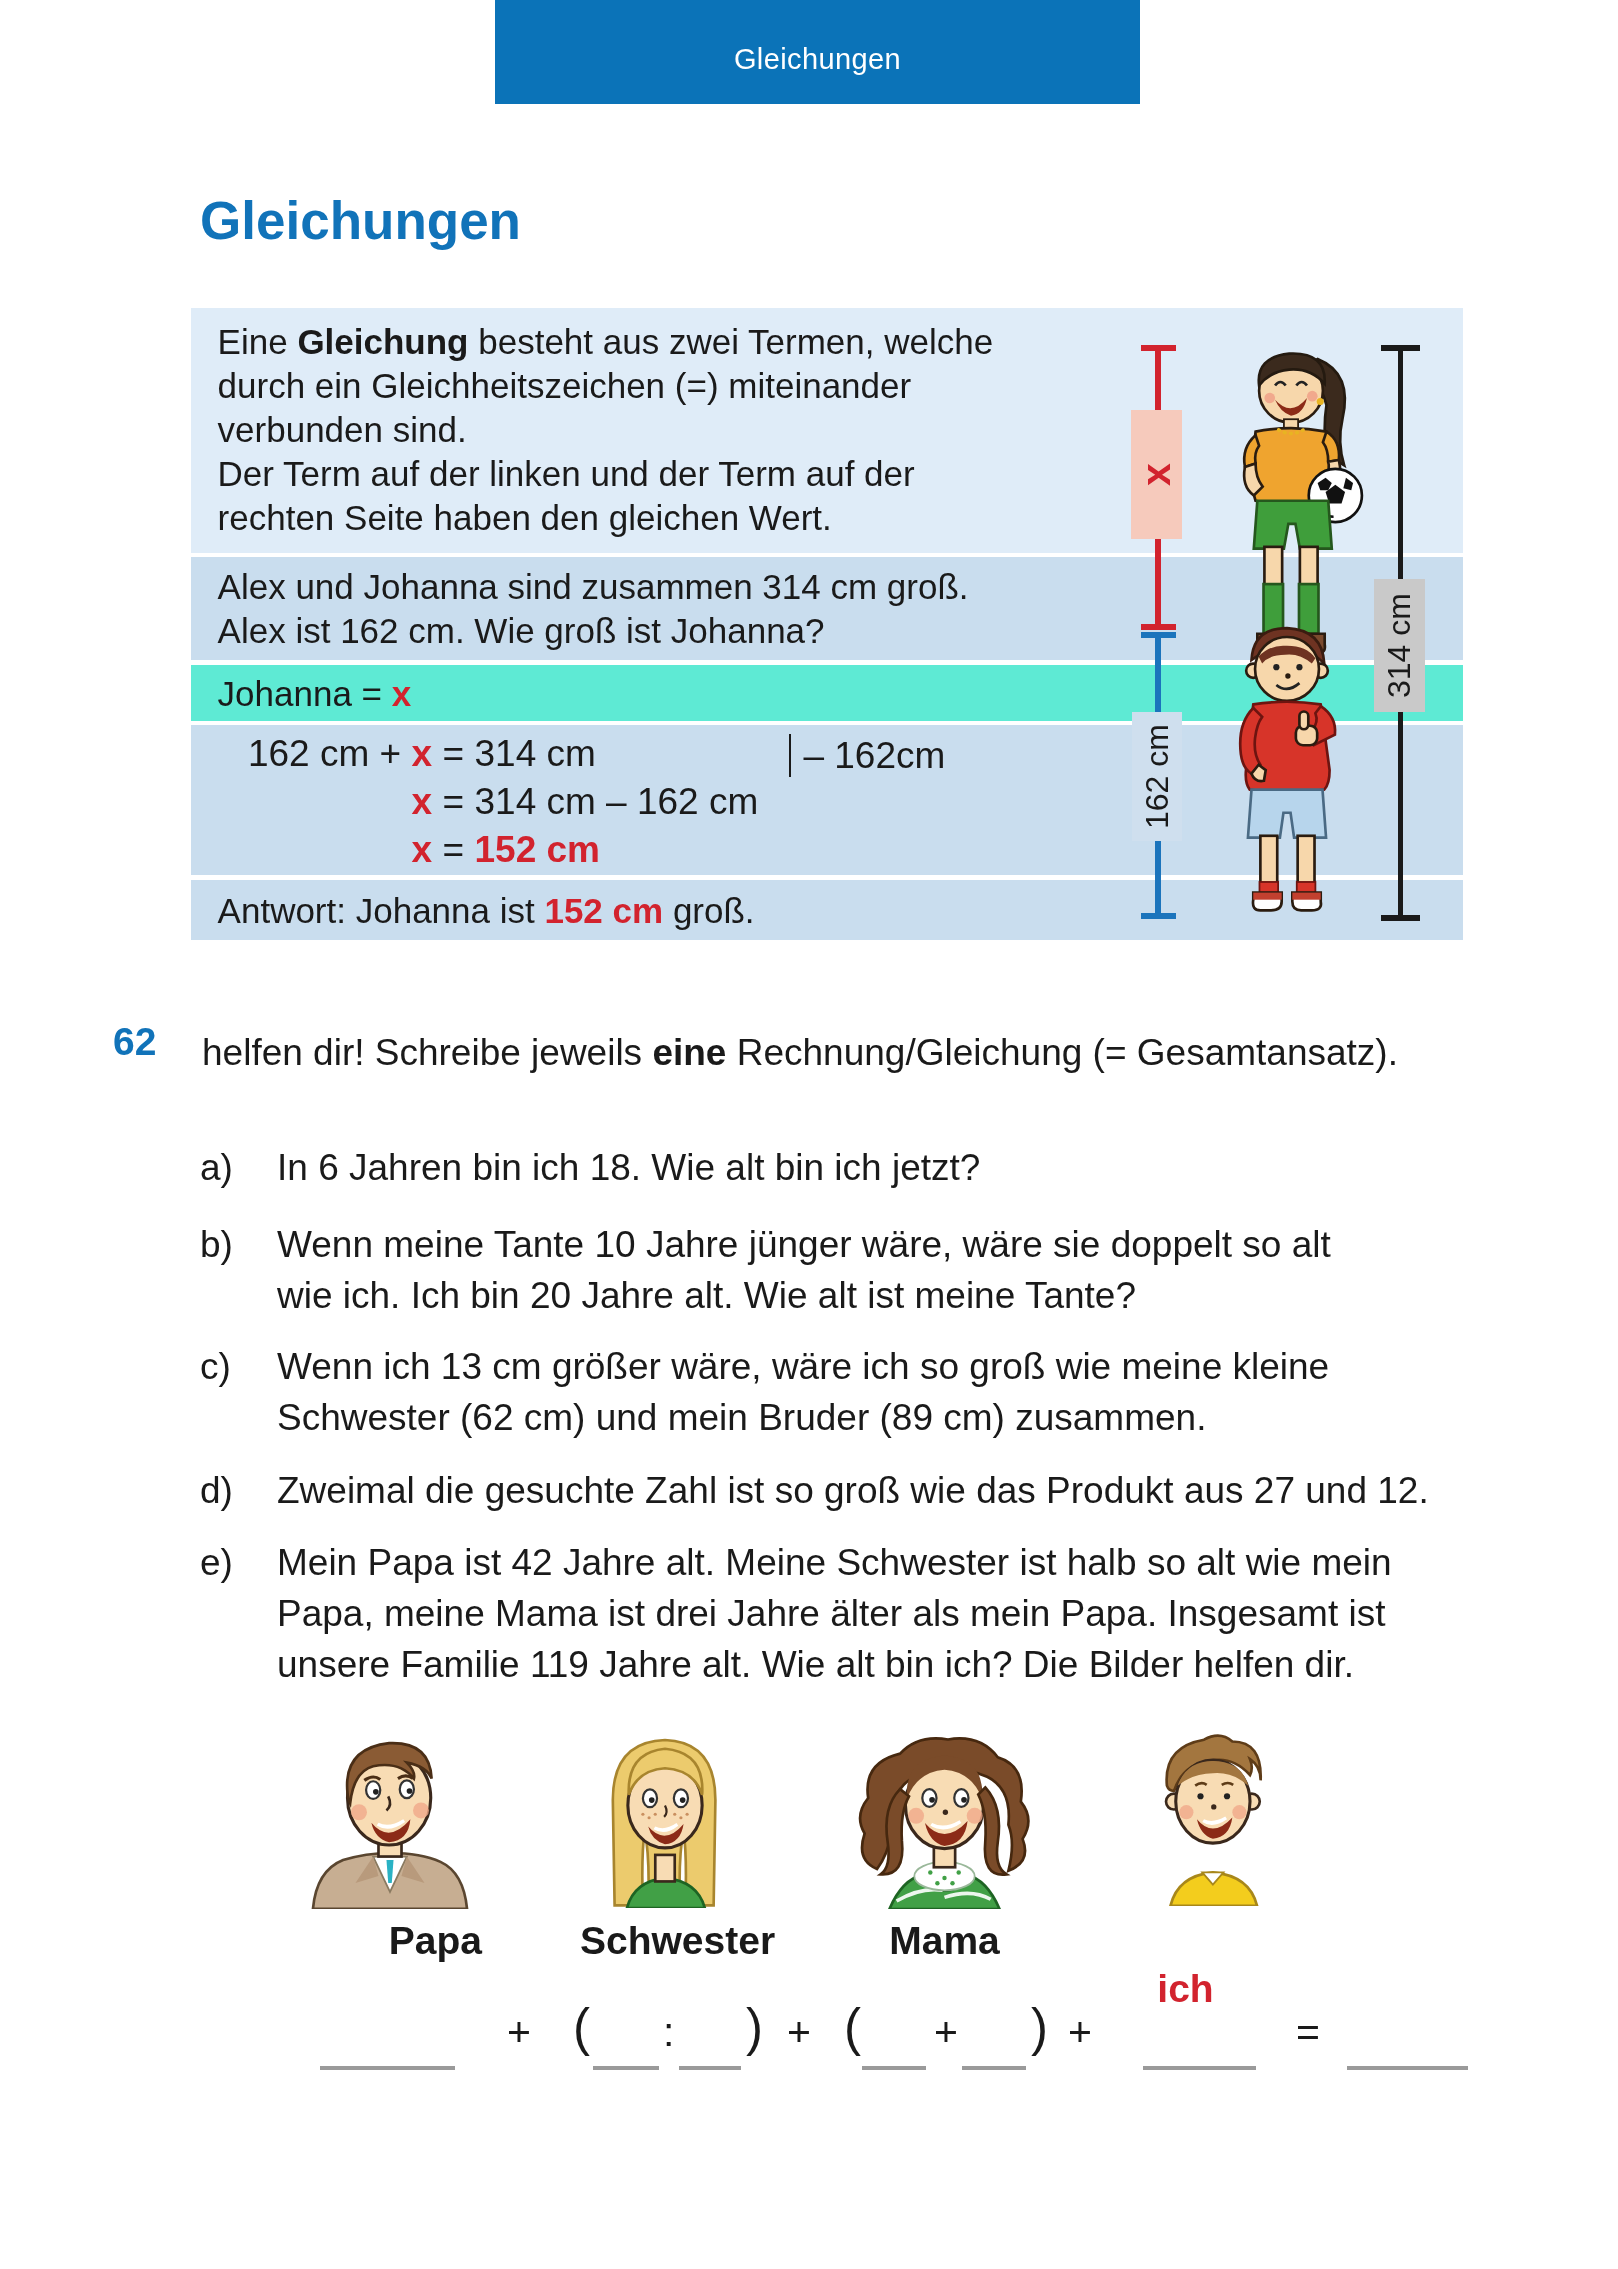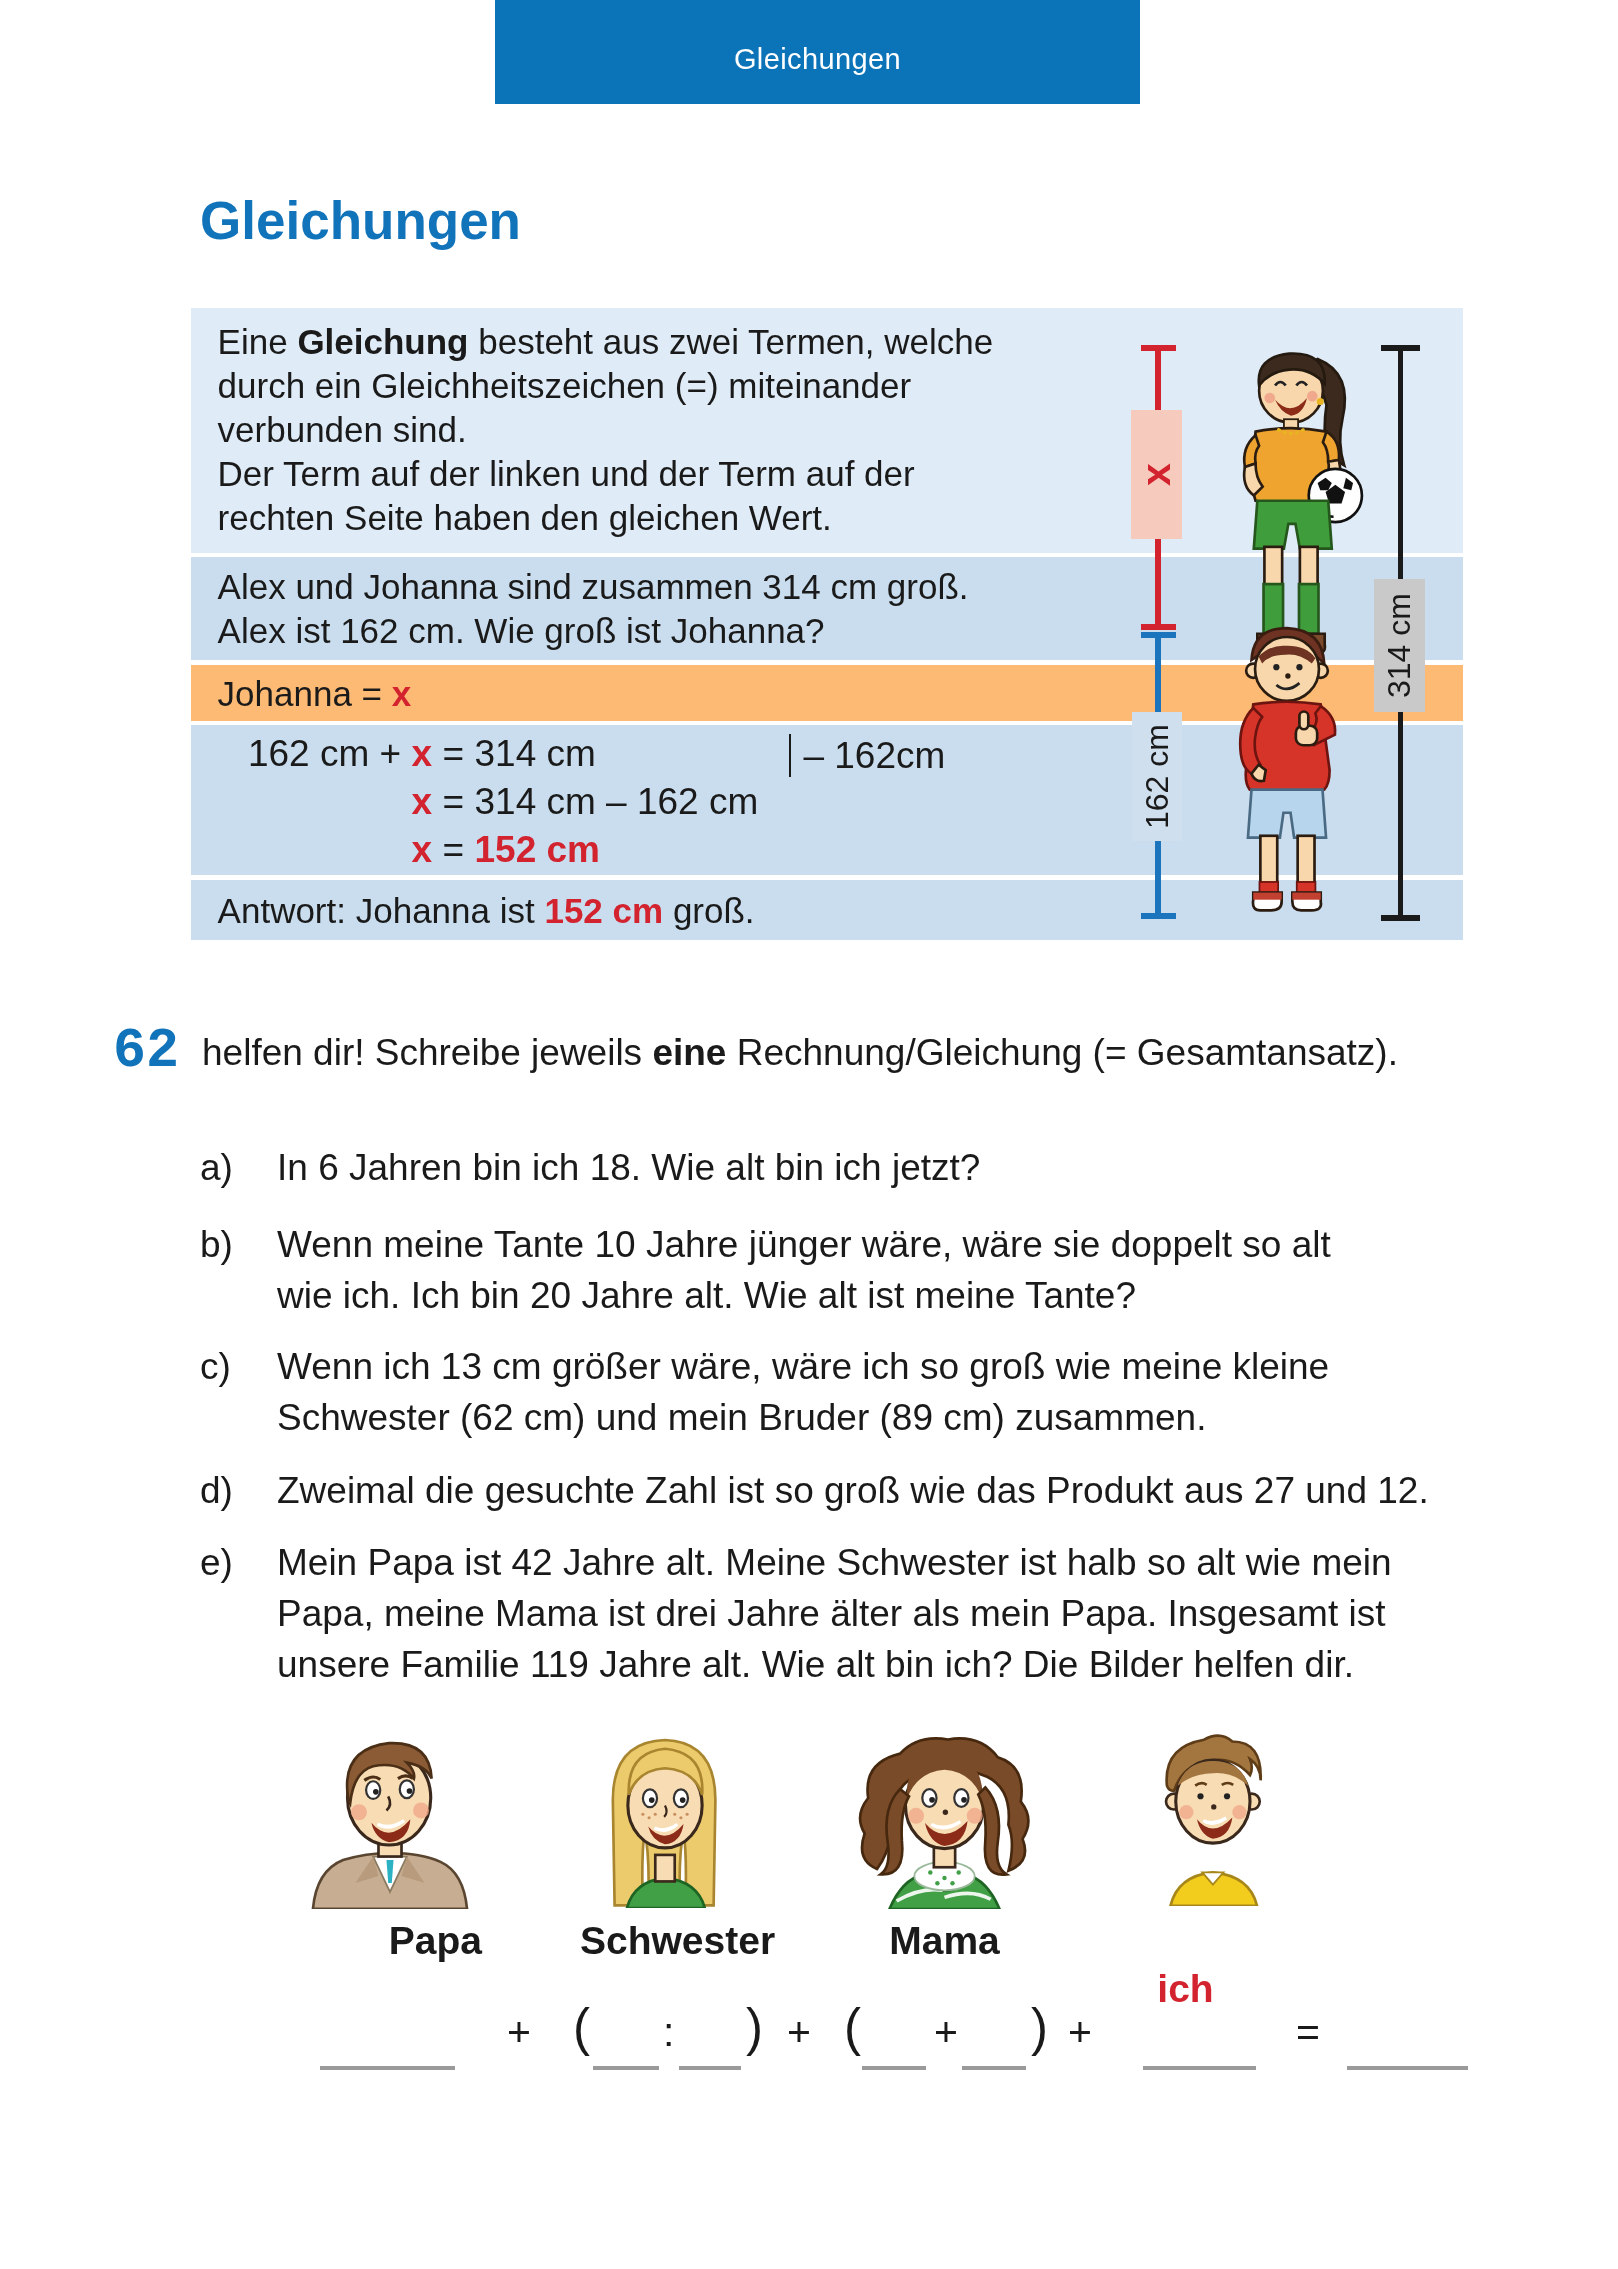--- a/index.html
+++ b/index.html
@@ -10,40 +10,40 @@
   .banner{left:495px;top:0;width:645px;height:104px;background:#0b73b8;
           display:flex;align-items:center;justify-content:center;padding-top:14px;box-sizing:border-box;}
   .banner span{color:#ffffff;font-size:29px;letter-spacing:0.4px;}
   
   .title{left:200px;top:190px;font-size:53px;font-weight:bold;color:#1173b9;}
   
   .infobox{left:191px;top:308px;width:1272px;display:flex;flex-direction:column;gap:4.4px;}
   .row{width:100%;box-sizing:border-box;}
   .row1{height:245px;background:#dfecf8;padding:12.4px 0 0 26.6px;}
   .row2{height:103px;background:#c9ddee;padding:8px 0 0 26.6px;}
-  .row3{height:56px;background:#fdba74;padding:7px 0 0 26.6px;}
+  .row3{height:56px;background:#5eead4;padding:7px 0 0 26.6px;}
   .row4{height:150px;background:#c9ddee;padding:4.4px 0 0 21px;position:relative;}
   .row5{height:60px;background:#c9ddee;padding:9.8px 0 0 26.6px;}
   .bl{font-size:35px;line-height:44px;white-space:nowrap;}
   .eqline{font-size:37px;line-height:48px;white-space:nowrap;}
   .eqleft{display:inline-block;width:220px;text-align:right;}
   .eqright{margin-left:10.6px;}
   .bold{font-weight:bold;}
   .red{color:#d2232e;}
   .redbold{color:#d2232e;font-weight:bold;}
   .givenop{position:absolute;left:598px;top:8.9px;border-left:2.7px solid #1a1a1a;
            padding-left:12.4px;font-size:37px;height:43px;line-height:43px;}
   
   .diagram{left:1099px;top:309px;width:364px;height:631px;}
   .dline{position:absolute;}
   .vlabel{position:absolute;display:flex;align-items:center;justify-content:center;}
   .vlabel span{transform:rotate(-90deg);white-space:nowrap;font-size:32px;color:#1a1a1a;}
   .vlabel .xg{font-size:41px;font-weight:bold;color:#d2232e;}
   
-  .exnum{left:113px;top:1020px;font-size:55px;font-weight:bold;color:#1173b9;font-family:Liberation Mono, monospace;}
+  .exnum{left:113px;top:1020px;font-size:39px;font-weight:bold;color:#1173b9;}
   .body-text{font-size:37px;line-height:51px;white-space:nowrap;}
   .itemlabel{position:absolute;left:200px;top:0;}
   .itemlines{position:absolute;left:277px;top:0;}
   
   .famlabel{font-size:39px;font-weight:bold;text-align:center;}
   
   .blank{position:absolute;height:37px;border-bottom:4.4px solid #9a9a9a;}
   .sym{position:absolute;font-size:41px;line-height:46px;color:#1a1a1a;}
   .paren{font-size:51px;font-weight:300;line-height:51px;}
 </style>

